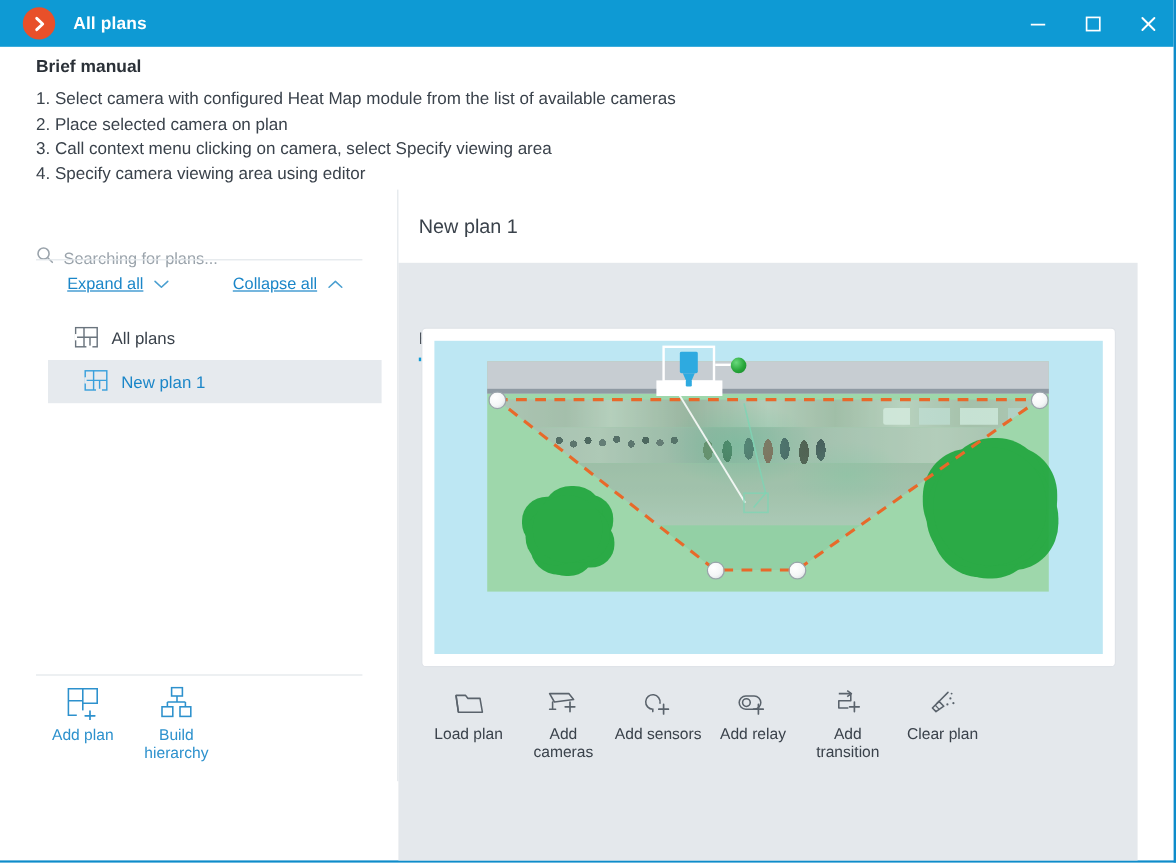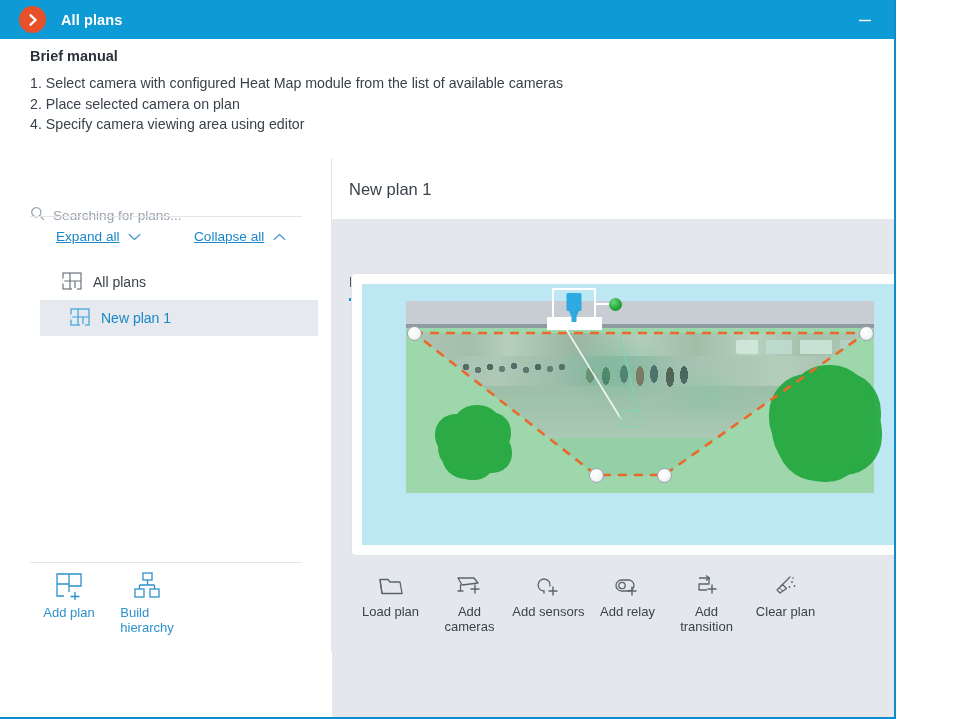--- a/index.html
+++ b/index.html
@@ -12,21 +12,21 @@
     width: 980px;
     height: 719px;
     font-family: "Liberation Sans", sans-serif;
     overflow: hidden;
     color: #333a42;
     -webkit-font-smoothing: antialiased;
   }
 
   #window {
     position: relative;
-    width: 896px;
+    width: 980px;
     height: 719px;
     box-sizing: border-box;
     border-right: 2px solid #0e8cca;
     border-bottom: 2px solid #0e8cca;
     border-left: 0;
     background: #ffffff;
     overflow: hidden;
   }
 
   
@@ -201,21 +201,21 @@
     left: 30px;
     top: 412px;
     display: flex;
   }
   .lact {
     width: 78px;
     display: flex;
     flex-direction: column;
     align-items: center;
     cursor: pointer;
-    text-align: left;
+    text-align: center;
   }
   .lact .ic { height: 30px; display: flex; align-items: flex-end; }
   .lact .txt {
     margin-top: 5px;
     font-size: 13px;
     color: #2d91cd;
     line-height: 15px;
   }
 
   
@@ -536,20 +536,21 @@
           </svg>
       </div>
     </div>
   </div>
 
   <div id="manual">
     <h2>Brief manual</h2>
     <ol>
       <li>1. Select camera with configured Heat Map module from the list of available cameras</li>
       <li>2. Place selected camera on plan</li>
+      <li>3. Call context menu clicking on camera, select Specify viewing area</li>
       <li>4. Specify camera viewing area using editor</li>
     </ol>
   </div>
 
   <div id="left-panel">
 
     <div id="search-row">
       <span id="search-icon">
         <svg width="15" height="15" viewBox="0 0 15 15">
           <circle cx="6.3" cy="6.3" r="4.6" fill="none" stroke="#9aa3ab" stroke-width="1.3"></circle>

